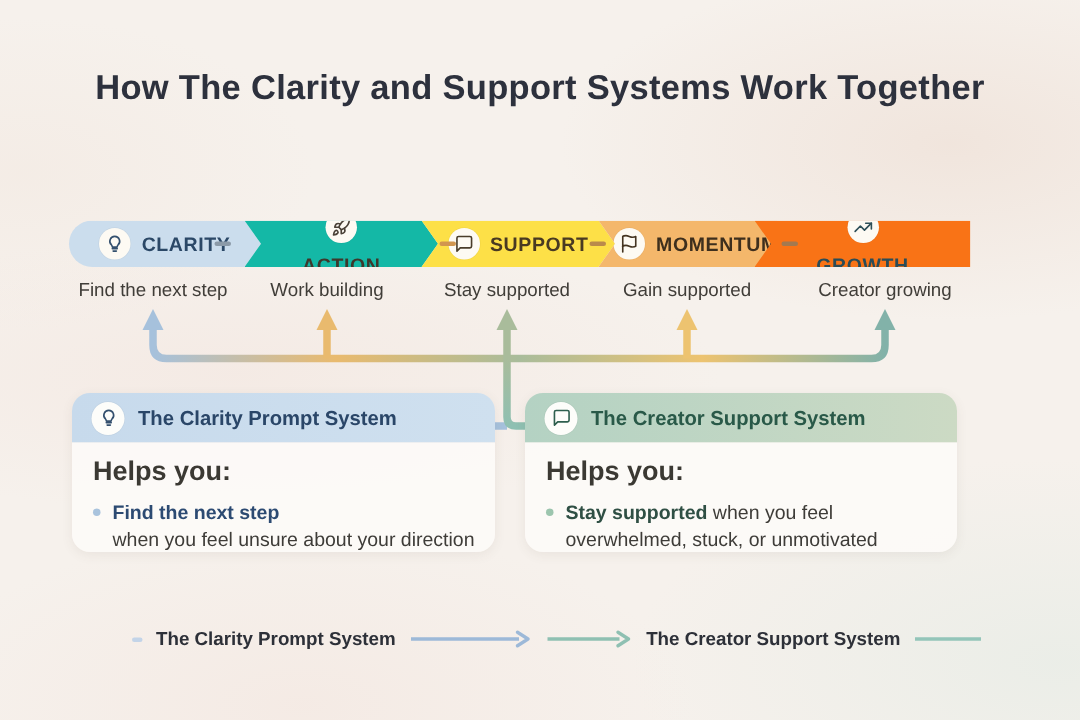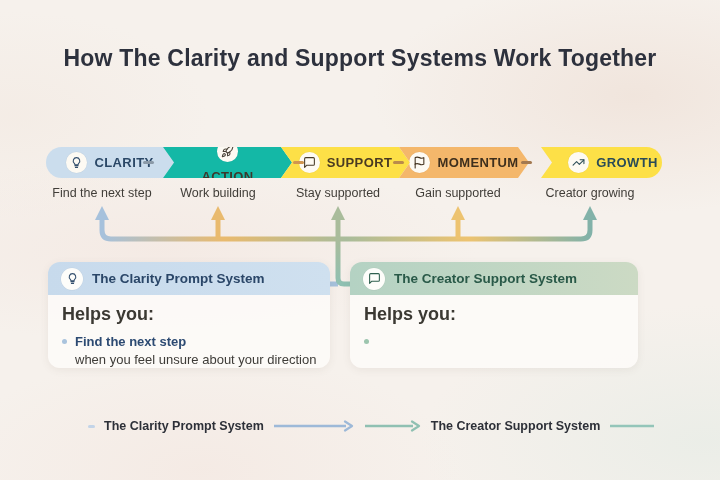--- a/index.html
+++ b/index.html
@@ -24,21 +24,21 @@
   
   .flowbar{
     position:absolute;left:46px;top:147px;width:616px;height:31px;
     border-radius:16px;overflow:hidden;
   }
   .seg{position:absolute;top:0;height:31px;display:flex;align-items:center;justify-content:center;gap:7px;}
   .seg1{left:0;width:128px;background:#cbdded;clip-path:polygon(0 0,117px 0,128px 50%,117px 100%,0 100%);padding-right:8px;}
   .seg2{left:117px;width:129px;background:#14b8a6;clip-path:polygon(0 0,118px 0,129px 50%,118px 100%,0 100%,11px 50%);flex-direction:column;}
   .seg3{left:235px;width:129px;background:#fde047;clip-path:polygon(0 0,118px 0,129px 50%,118px 100%,0 100%,11px 50%);}
   .seg4{left:353px;width:130px;background:#f4b76b;clip-path:polygon(0 0,119px 0,130px 50%,119px 100%,0 100%,11px 50%);}
-  .seg5{left:495px;width:144px;background:#fde047;clip-path:polygon(0 0,144px 0,144px 100%,0 100%,11px 50%);}
+  .seg5{left:457px;width:144px;background:#f97316;clip-path:polygon(0 0,144px 0,144px 100%,0 100%,11px 50%);flex-direction:column;}
   .seglabel{font-size:13px;font-weight:bold;letter-spacing:0.4px;}
   .seg1 .seglabel{color:#2b4867;}
   .seg2 .seglabel{color:#3e382c;}
   .seg3 .seglabel{color:#493a22;}
   .seg4 .seglabel{color:#3e2f1d;}
   .seg5 .seglabel{color:#2b4c57;}
   .circ{
     width:21px;height:21px;border-radius:50%;background:#fdfaf3;
     display:flex;align-items:center;justify-content:center;flex:0 0 auto;
     box-shadow:0 0 0 0.5px rgba(0,0,0,0.04);
@@ -200,20 +200,24 @@
       <svg viewBox="0 0 24 24" fill="none" stroke="#2e5f4e" stroke-width="2" stroke-linecap="round" stroke-linejoin="round" width="13" height="13">
           <path d="M21 15a2 2 0 0 1-2 2H7l-4 4V5a2 2 0 0 1 2-2h14a2 2 0 0 1 2 2z"></path>
         </svg>
     </span>
     <span class="card-title">The Creator Support System</span>
   </div>
   <div class="card-body">
     <p class="helps">Helps you:</p>
     <div class="bullet-row">
       <span class="bullet-dot"></span>
+      <span>
+        <span class="bold-green">Stay supported</span><span> when you feel</span><br>
+        <span>overwhelmed, stuck, or unmotivated</span>
+      </span>
     </div>
   </div>
 </div>
 
 <div class="legend">
   <span class="legend-dash"></span>
   <span class="legend-label">The Clarity Prompt System</span>
   <svg width="82" height="12">
     <line x1="1" y1="6" x2="73" y2="6" stroke="#9db9d8" stroke-width="2.4"></line>
     <polyline points="72,1.5 79,6 72,10.5" fill="none" stroke="#9db9d8" stroke-width="2.2" stroke-linecap="round" stroke-linejoin="round"></polyline>

